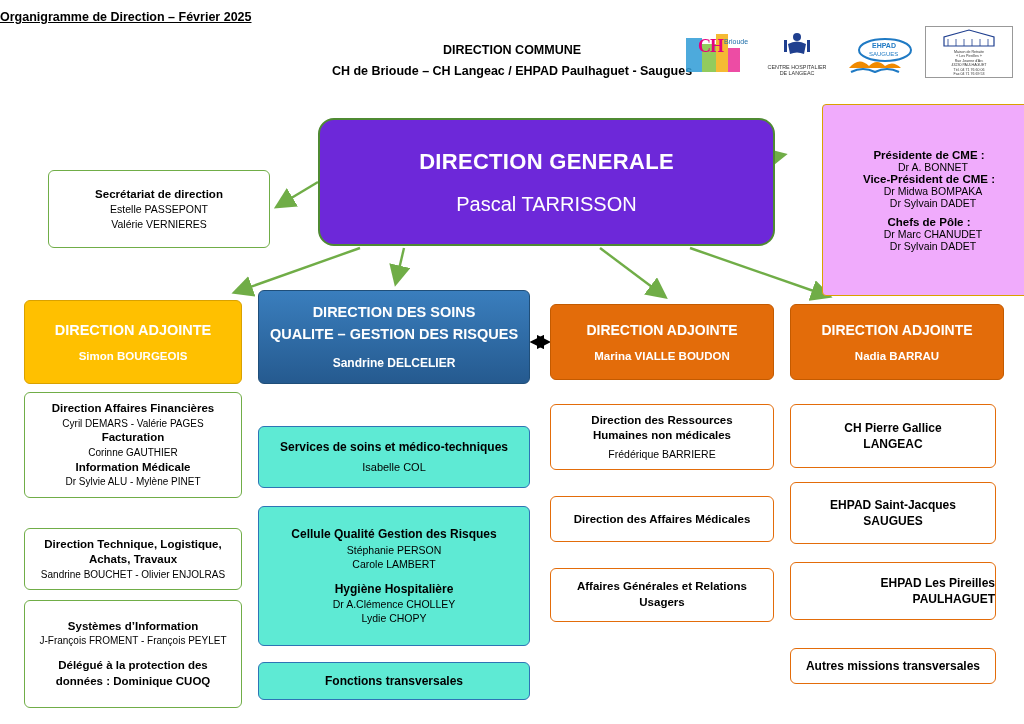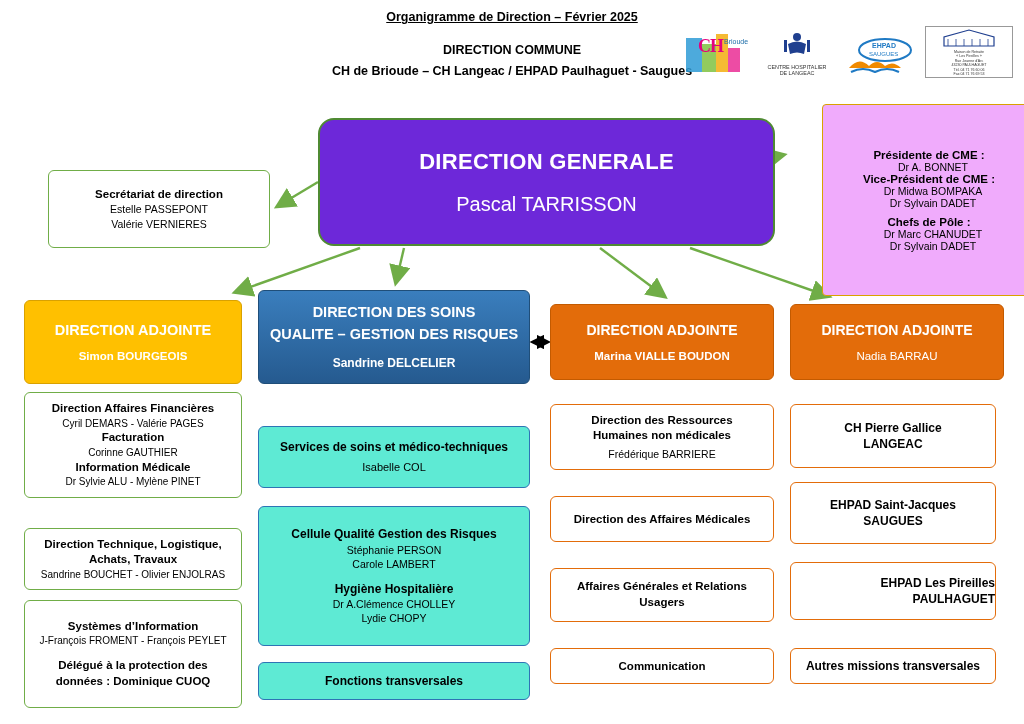--- a/index.html
+++ b/index.html
@@ -18,21 +18,21 @@
   .page {
     position: relative;
     width: 1024px;
     height: 724px;
   }
   .abs { position: absolute; }
 
   
   .hdr-title {
     left: 0; top: 10px; width: 1024px;
-    text-align: center;
+    text-align: left;
     font-size: 12.5px;
     font-weight: bold;
     text-decoration: underline;
   }
   .hdr-sub1 {
     left: 0; top: 43px; width: 1024px;
     text-align: center;
     font-size: 12.5px;
     font-weight: bold;
   }
@@ -145,21 +145,21 @@
     background: #e36c0a; border: 1.6px solid #c35a00; color: #fff;
   }
   #da-vialle .ttl { font-size: 14px; }
   #da-vialle .sub { font-size: 11.5px; margin-top: 12px; font-weight: bold; }
 
   #da-barrau {
     left: 790px; top: 304px; width: 214px; height: 76px;
     background: #e36c0a; border: 1.6px solid #c35a00; color: #fff;
   }
   #da-barrau .ttl { font-size: 14px; }
-  #da-barrau .sub { font-size: 11.5px; margin-top: 12px; font-weight: normal; }
+  #da-barrau .sub { font-size: 11.5px; margin-top: 12px; font-weight: bold; }
 
   
   .g-box {
     background: #fff; border: 1.6px solid #70ad47;
   }
   #c1b1 { left: 24px; top: 392px; width: 218px; height: 106px; }
   #c1b2 { left: 24px; top: 528px; width: 218px; height: 62px; }
   #c1b3 { left: 24px; top: 600px; width: 218px; height: 108px; }
 
   #c1b1 .ttl, #c1b2 .ttl, #c1b3 .ttl { font-size: 11.5px; }
@@ -373,23 +373,20 @@
 
   <div class="abs box o-box" id="c3b2">
     <div class="ttl">Direction des Affaires Médicales</div>
   </div>
 
   <div class="abs box o-box tight" id="c3b3">
     <div class="ttl">Affaires Générales et Relations</div>
     <div class="ttl">Usagers</div>
   </div>
 
-  <div class="abs box o-box" id="c3b4">
-    <div class="ttl">Communication</div>
-  </div>
 
   <div class="abs box o-box tight" id="c4b1">
     <div class="ttl">CH Pierre Gallice</div>
     <div class="ttl">LANGEAC</div>
   </div>
 
   <div class="abs box o-box tight" id="c4b2">
     <div class="ttl">EHPAD Saint-Jacques</div>
     <div class="ttl">SAUGUES</div>
   </div>

